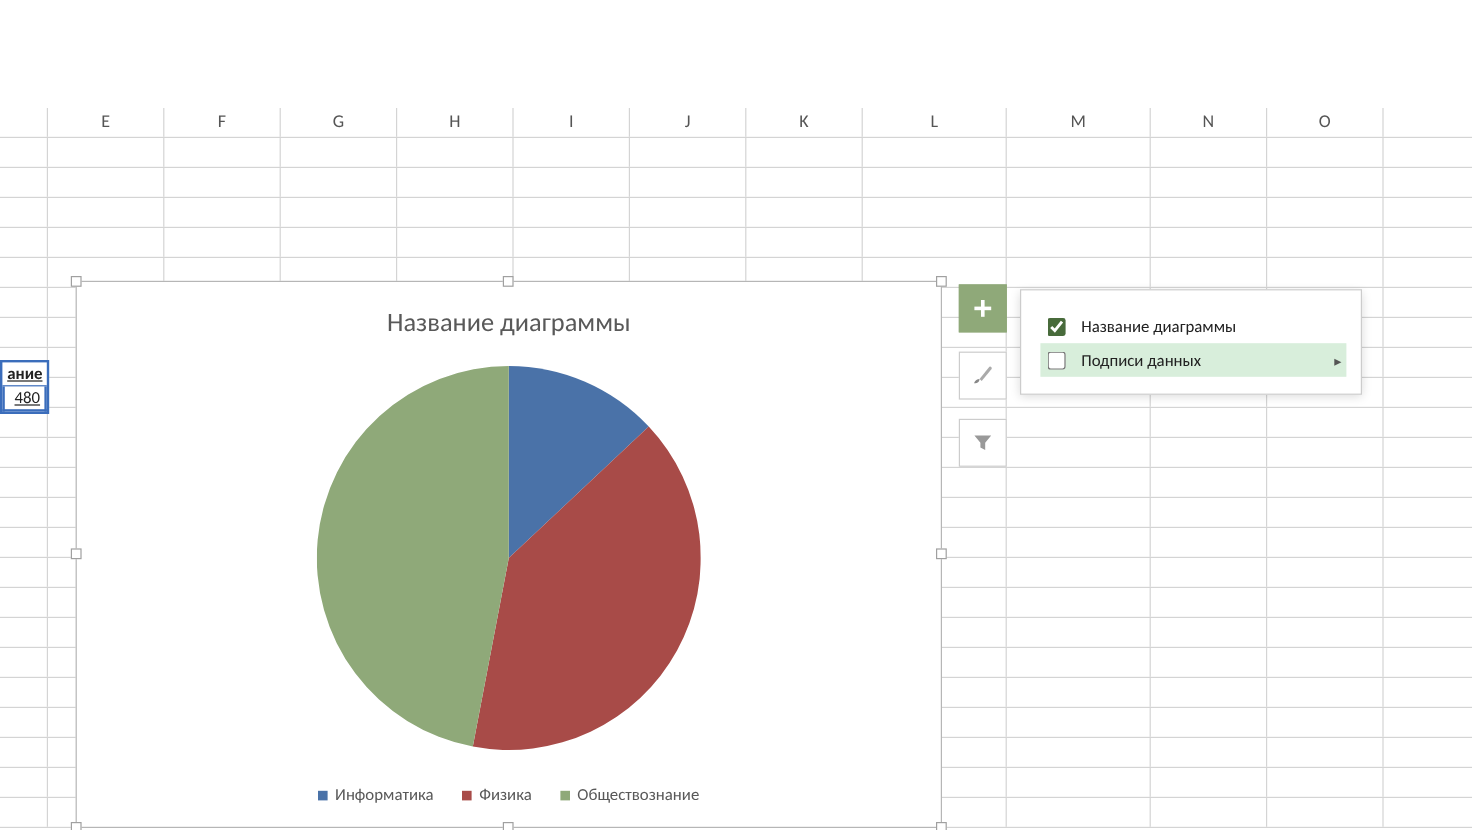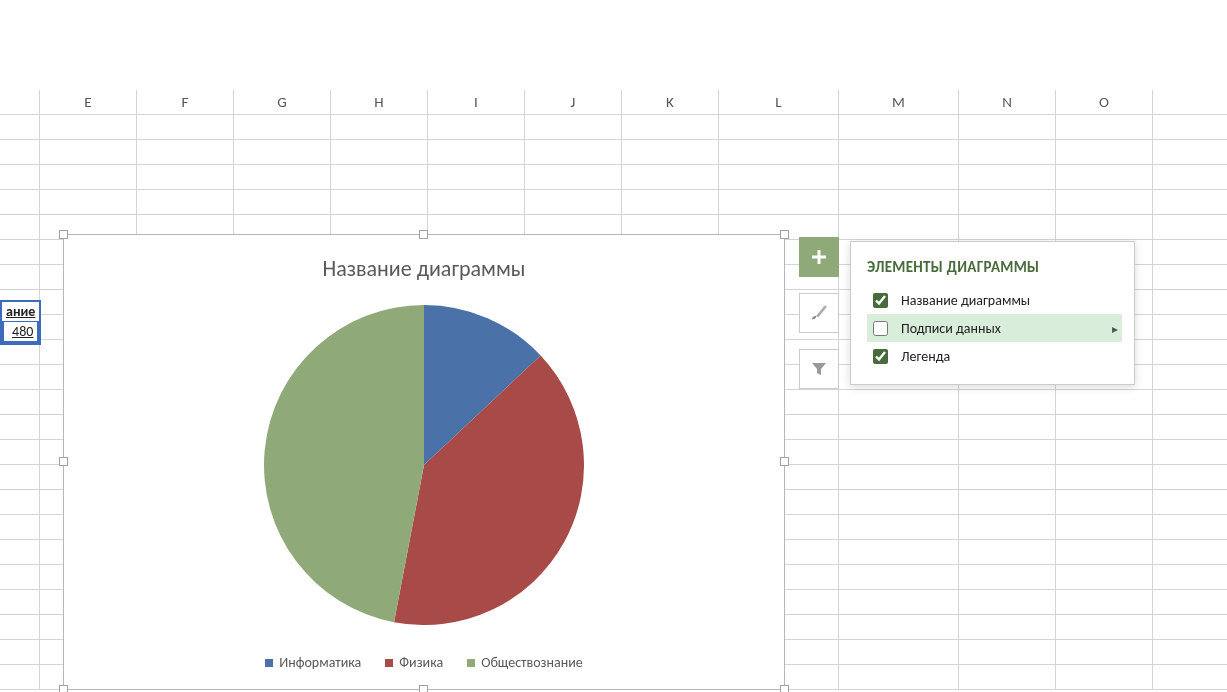--- a/index.html
+++ b/index.html
@@ -556,29 +556,24 @@
     <path d="M9 15 L18 4 a1.5 1.5 0 0 1 2 2 L11 17 z" fill="#aaa"></path>
   </svg>
 </div>
 <div class="side-btn funnel">
   <svg width="20" height="20" viewBox="0 0 20 20">
     <path d="M3 4 h14 l-5 6 v6 l-4 -2 v-4 z" fill="#999"></path>
   </svg>
 </div>
 
 <div class="popover">
-  <h3>ЭЛЕМЕНТЫ ДИАГРАММЫ</h3>
   <div id="popoverOpts">
       <div class="opt">
         <input type="checkbox" checked="" style="">
         <span>Название диаграммы</span>
       </div>
       <div class="opt hl">
         <input type="checkbox" style="">
         <span>Подписи данных</span>
         <span class="chev">▸</span>
       </div>
-      <div class="opt">
-        <input type="checkbox" checked="" style="">
-        <span>Легенда</span>
-      </div>
     </div>
 </div>
 
 </body></html>

